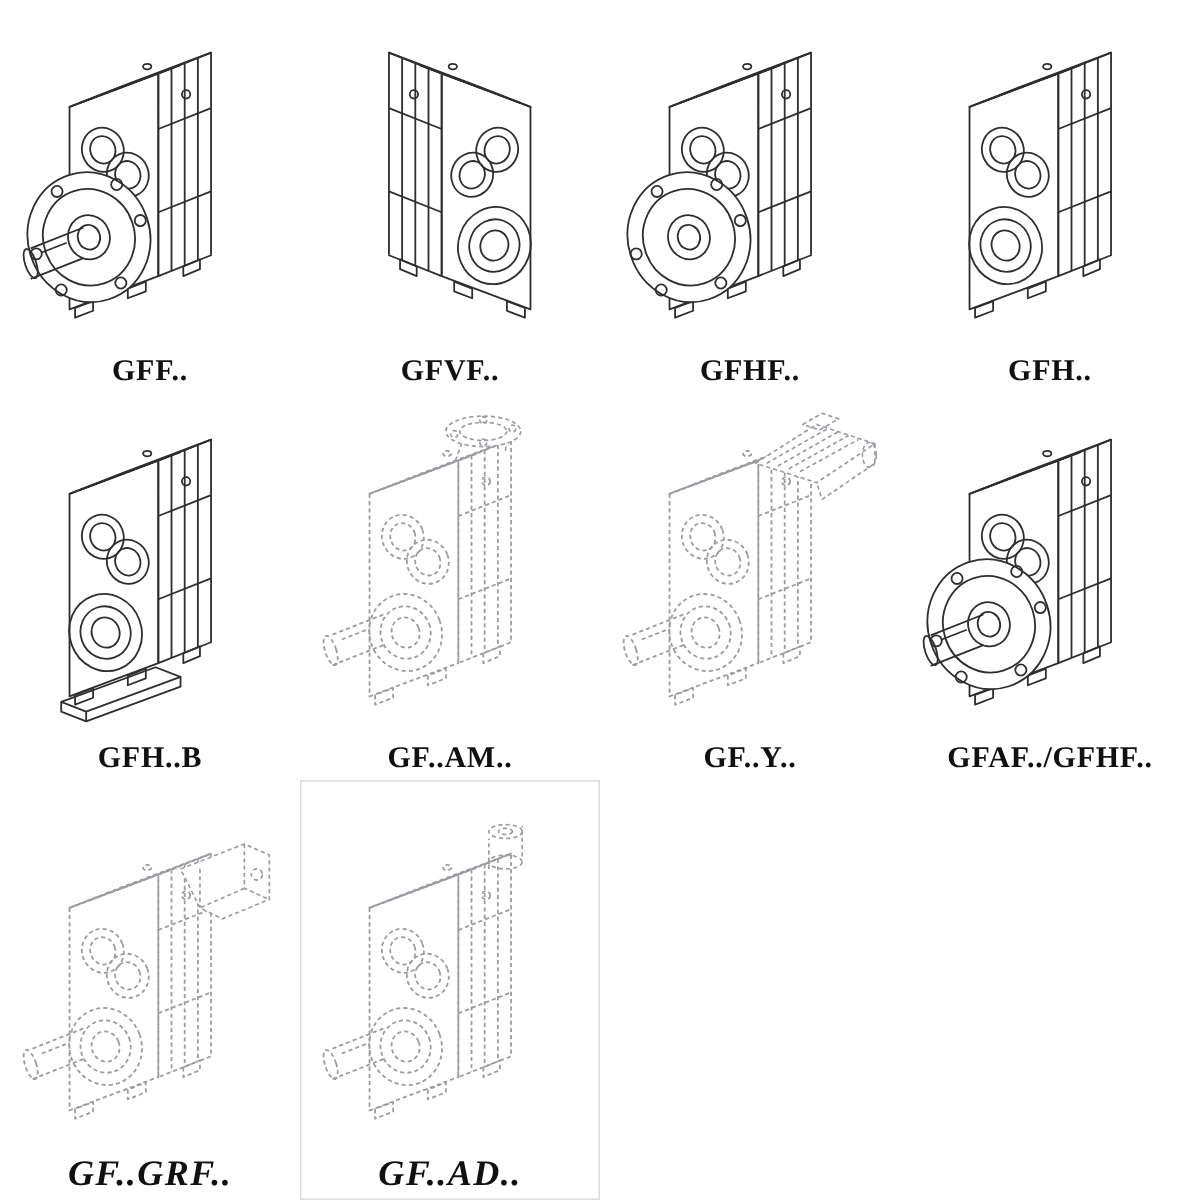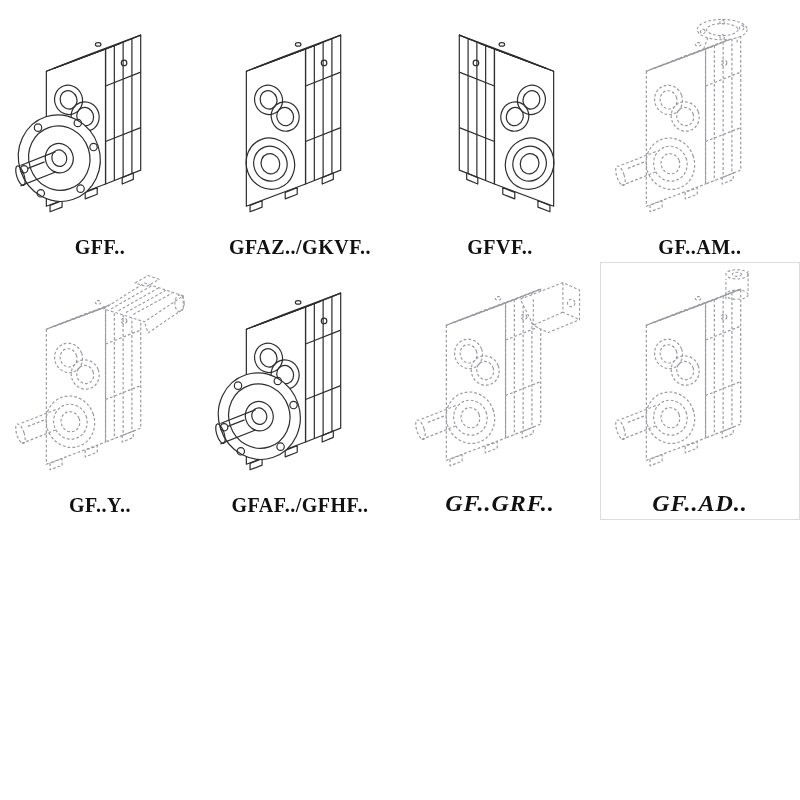--- a/index.html
+++ b/index.html
@@ -7,21 +7,21 @@
     width:800px;height:800px;background:#fff;margin:0 auto;
     display:grid;
     grid-template-columns:repeat(4,200px);
     grid-template-rows:262px 258px 280px;
     font-family:"Liberation Serif", serif;
   }
   .cell{
     margin:0;display:flex;flex-direction:column;align-items:center;
     justify-content:flex-end;padding:2px 0 4px 0;box-sizing:border-box;
   }
-  .cell.boxed{outline:1px solid #dcdcdc;outline-offset:-1px;justify-content:center;}
+  .cell.boxed{outline:1px solid #dcdcdc;outline-offset:-1px;}
   .art{width:196px;height:224px;display:flex;align-items:flex-end;justify-content:center;}
   .art svg{width:196px;height:222px;display:block;}
   svg.solid{color:#2e2e2e;}
   svg.dashed{color:#9a9ca2;stroke-dasharray:3 2.2;}
   .label{
     font-weight:700;font-size:20px;color:#111;letter-spacing:0.5px;
     text-align:center;margin-top:2px;line-height:1.1;
   }
   .label-lg{font-size:24px;letter-spacing:1px;font-style:italic;}
 </style>
@@ -120,42 +120,60 @@
     <div class="art">
       <svg class="solid" viewBox="0 0 200 240">
         <use href="#g-body"></use>
           <use href="#g-flange"></use>
           <use href="#g-shaft"></use>
       </svg>
     </div>
     <figcaption class="label">GFF..</figcaption>
   </figure>
 
-  <figure class="cell">
-    <div class="art">
-      <svg class="solid" viewBox="0 0 200 240">
-        <use href="#g-body"></use>
-      </svg>
-    </div>
-    <figcaption class="label">GFAZ../GKVF..</figcaption>
-  </figure>
 
   <figure class="cell">
     <div class="art">
       <svg class="solid" viewBox="0 0 200 240">
         <g transform="translate(200,0) scale(-1,1)">
             <use href="#g-body"></use>
           </g>
       </svg>
     </div>
     <figcaption class="label">GFVF..</figcaption>
   </figure>
 
-
-
+  <figure class="cell">
+    <div class="art">
+      <svg class="solid" viewBox="0 0 200 240">
+        <use href="#g-body"></use>
+          <use href="#g-flange"></use>
+      </svg>
+    </div>
+    <figcaption class="label">GFHF..</figcaption>
+  </figure>
+
+  <figure class="cell">
+    <div class="art">
+      <svg class="solid" viewBox="0 0 200 240">
+        <use href="#g-body"></use>
+      </svg>
+    </div>
+    <figcaption class="label">GFH..</figcaption>
+  </figure>
+
+  <figure class="cell">
+    <div class="art">
+      <svg class="solid" viewBox="0 0 200 240">
+        <use href="#g-body"></use>
+          <use href="#g-base"></use>
+      </svg>
+    </div>
+    <figcaption class="label">GFH..B</figcaption>
+  </figure>
 
   <figure class="cell">
     <div class="art">
       <svg class="dashed" viewBox="0 0 200 240">
         <use href="#g-body"></use>
           <use href="#g-amflange"></use>
           <use href="#g-shaft"></use>
       </svg>
     </div>
     <figcaption class="label">GF..AM..</figcaption>

